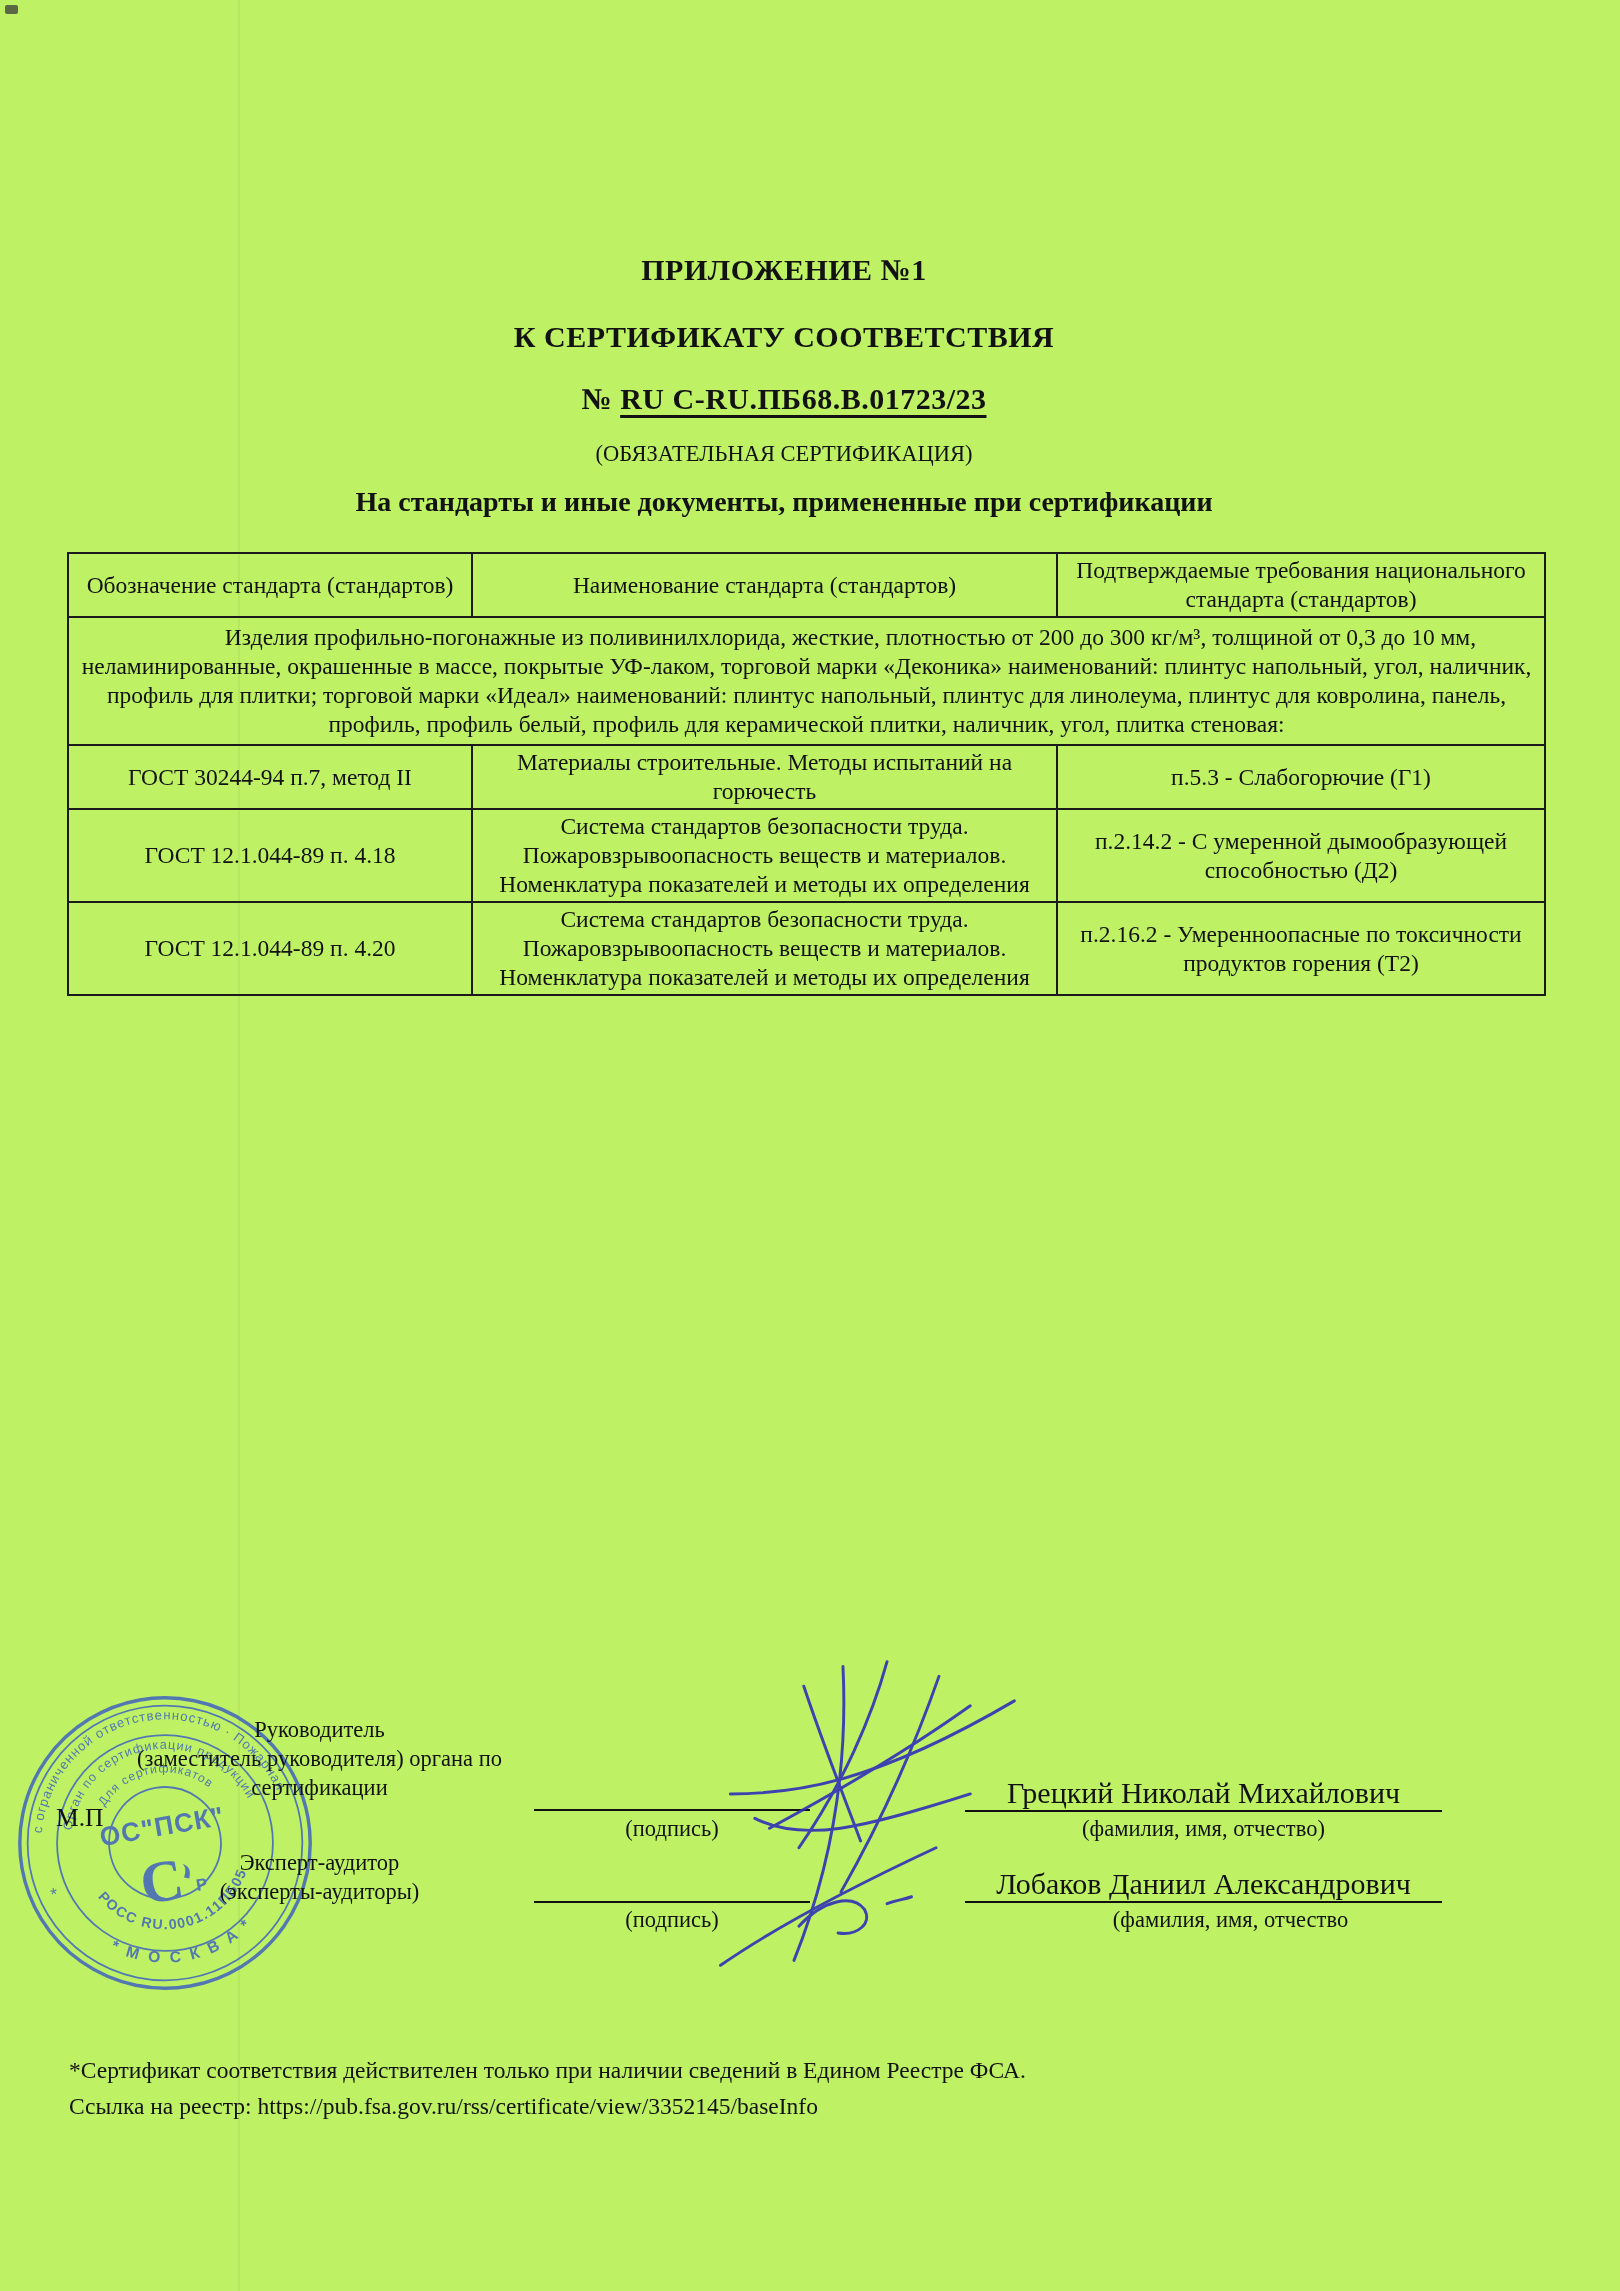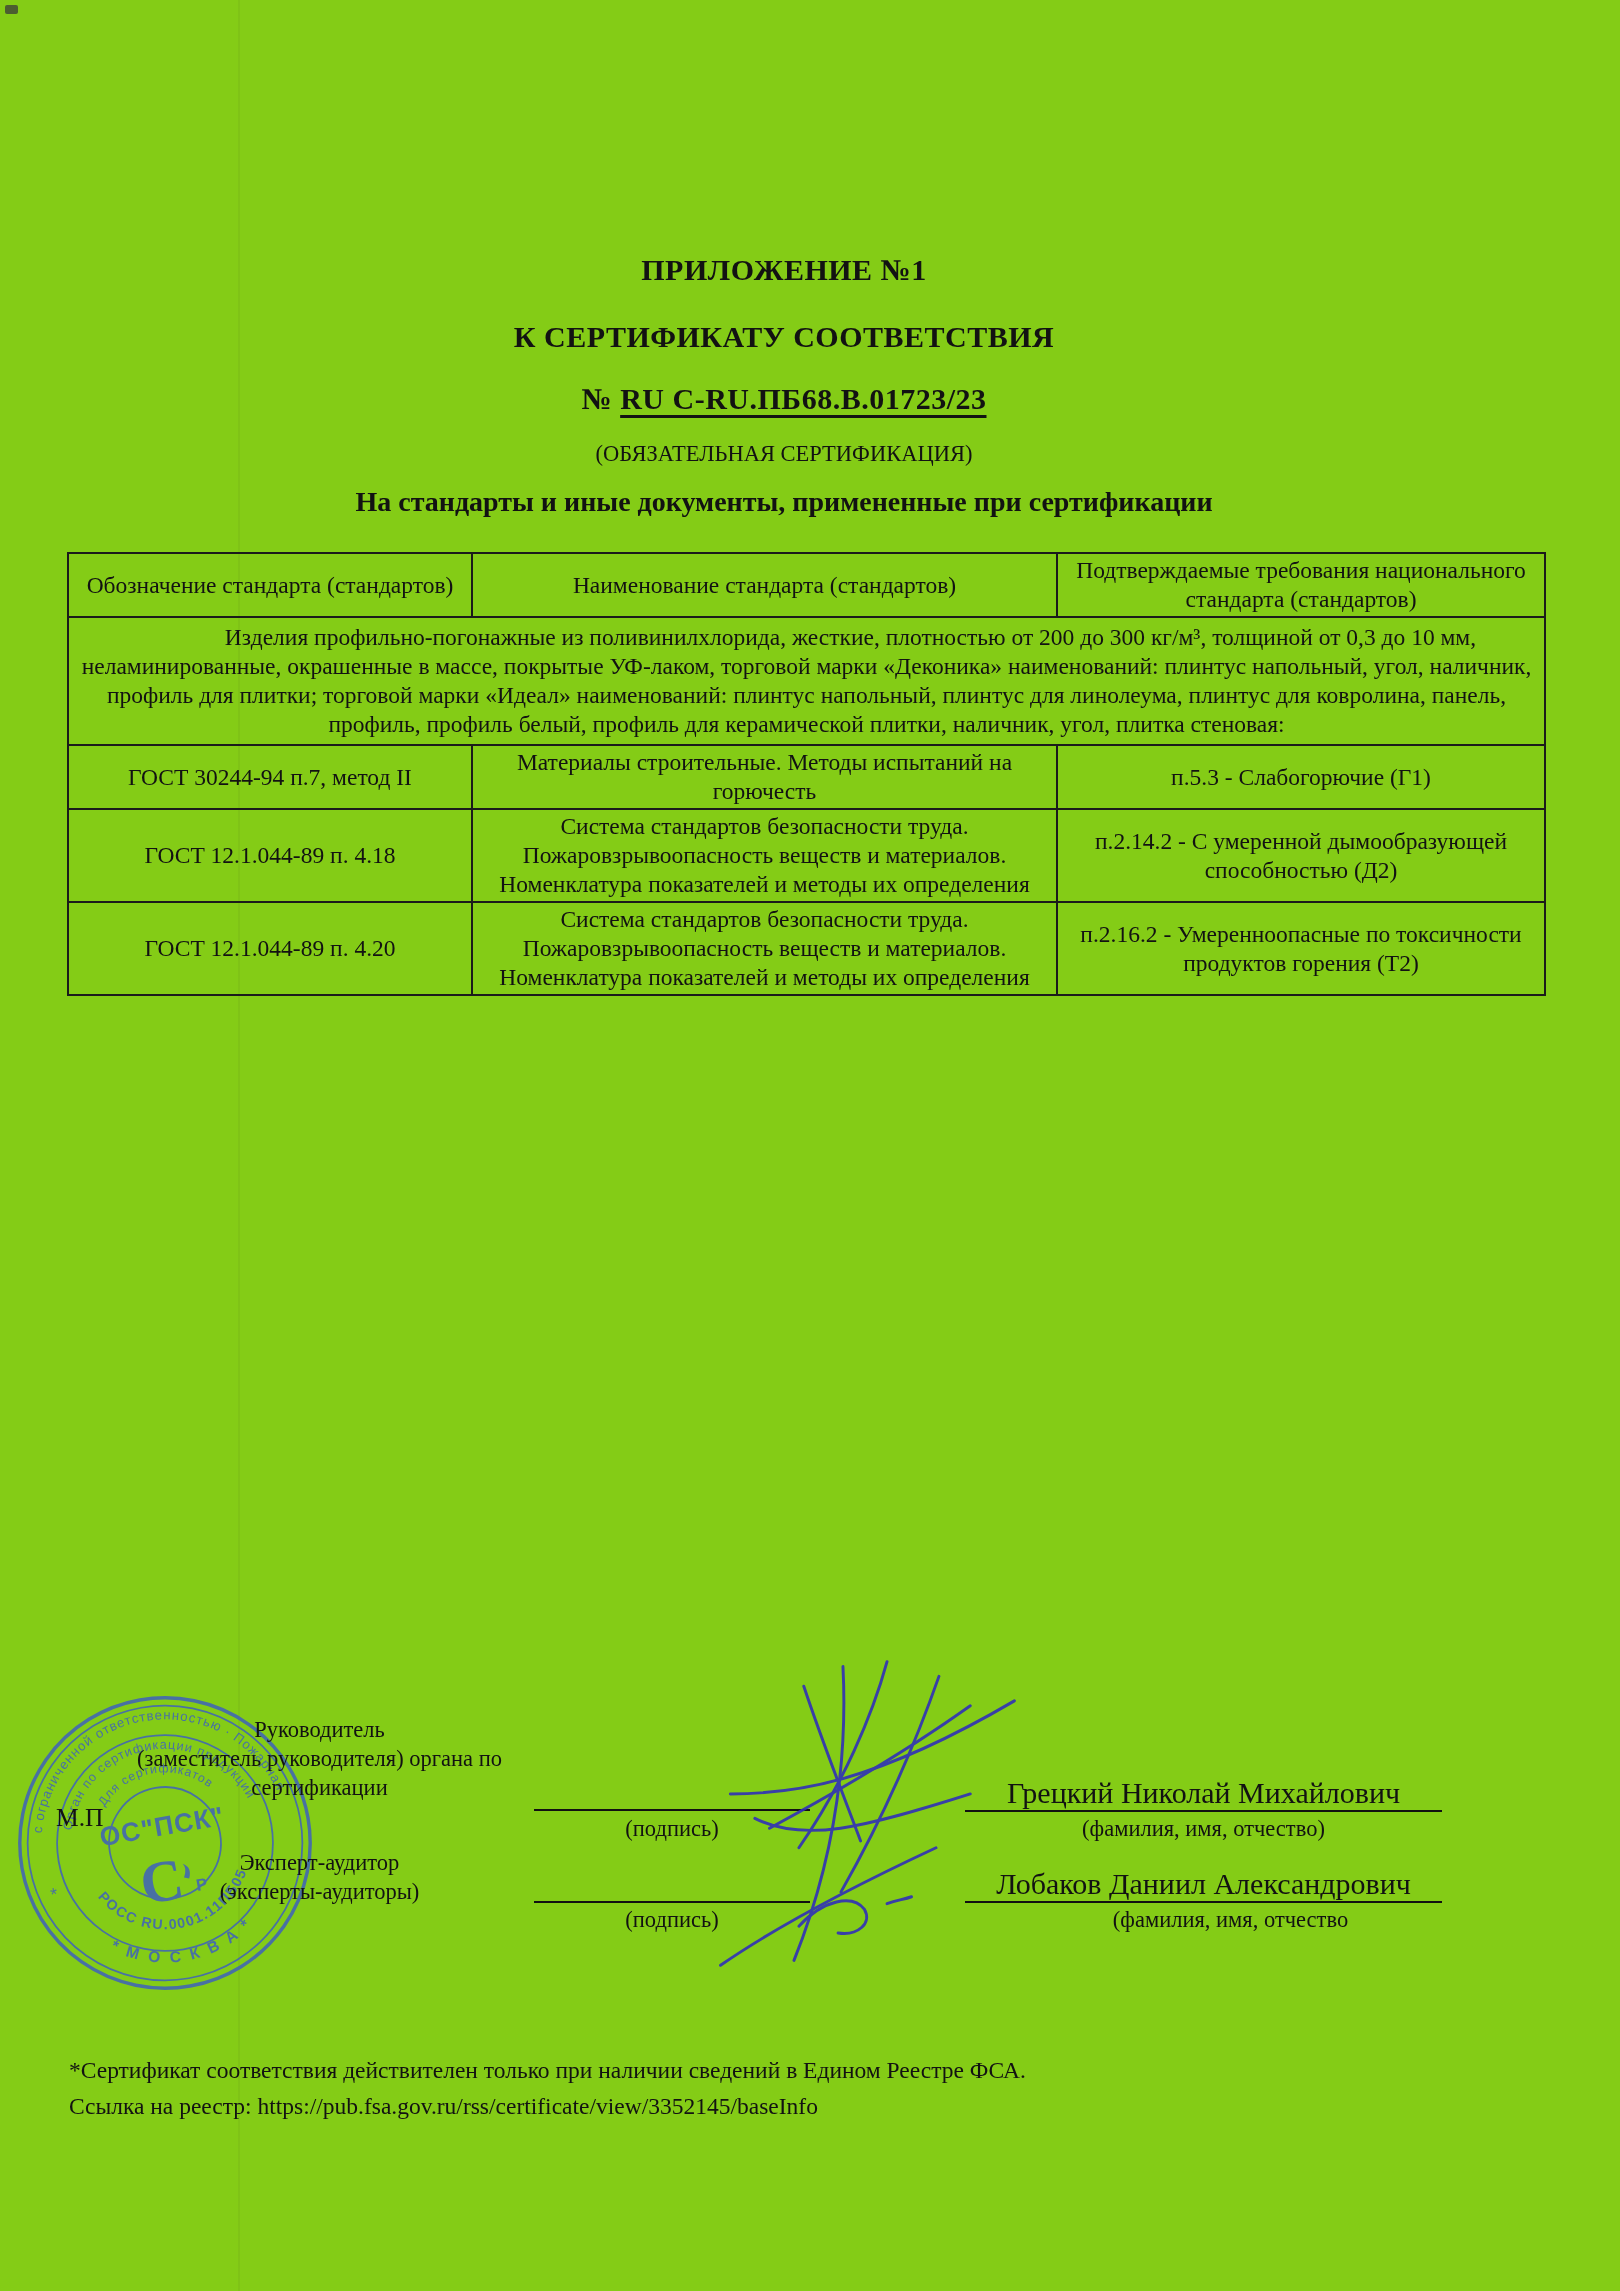--- a/index.html
+++ b/index.html
@@ -1,19 +1,19 @@
 <!DOCTYPE html>
 <html><head>
 <meta charset="utf-8">
 <style>
   html,body{margin:0;padding:0;background:#888;}
   #page{
     position:relative;
     width:1620px;height:2292px;
-    background:#84cc16;
+    background:#bef264;
     font-family:"Liberation Serif", serif;
     color:#121212;
     overflow:hidden;
     margin:0 auto;
   }
   .abs{position:absolute;}
   .ctr{text-align:center;}
   
   .title-band{left:0;width:1568px;text-align:center;}
   .t-main{font-size:30px;font-weight:bold;letter-spacing:0.5px;}

